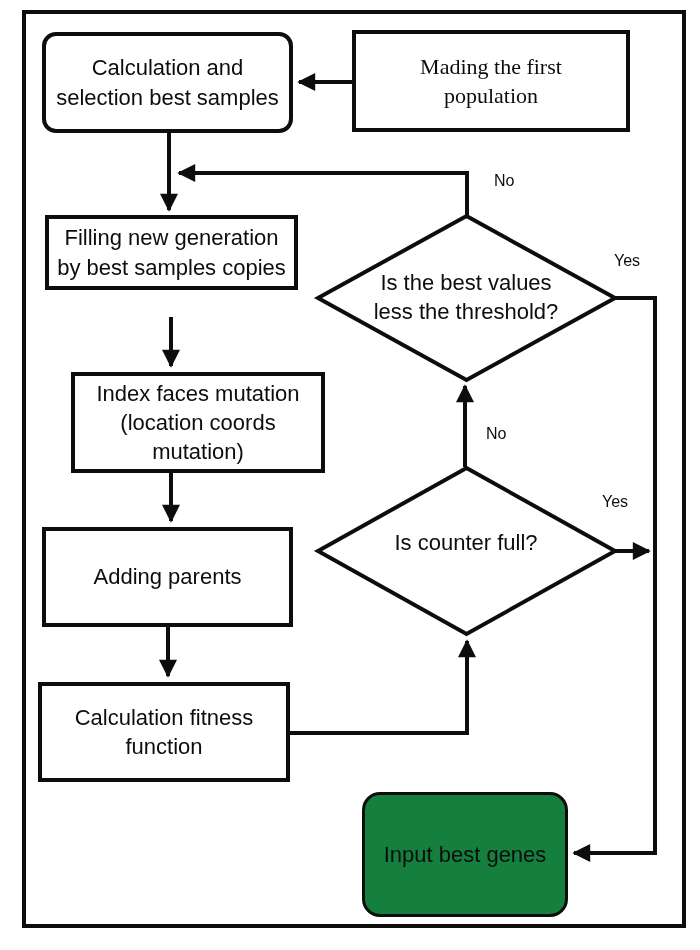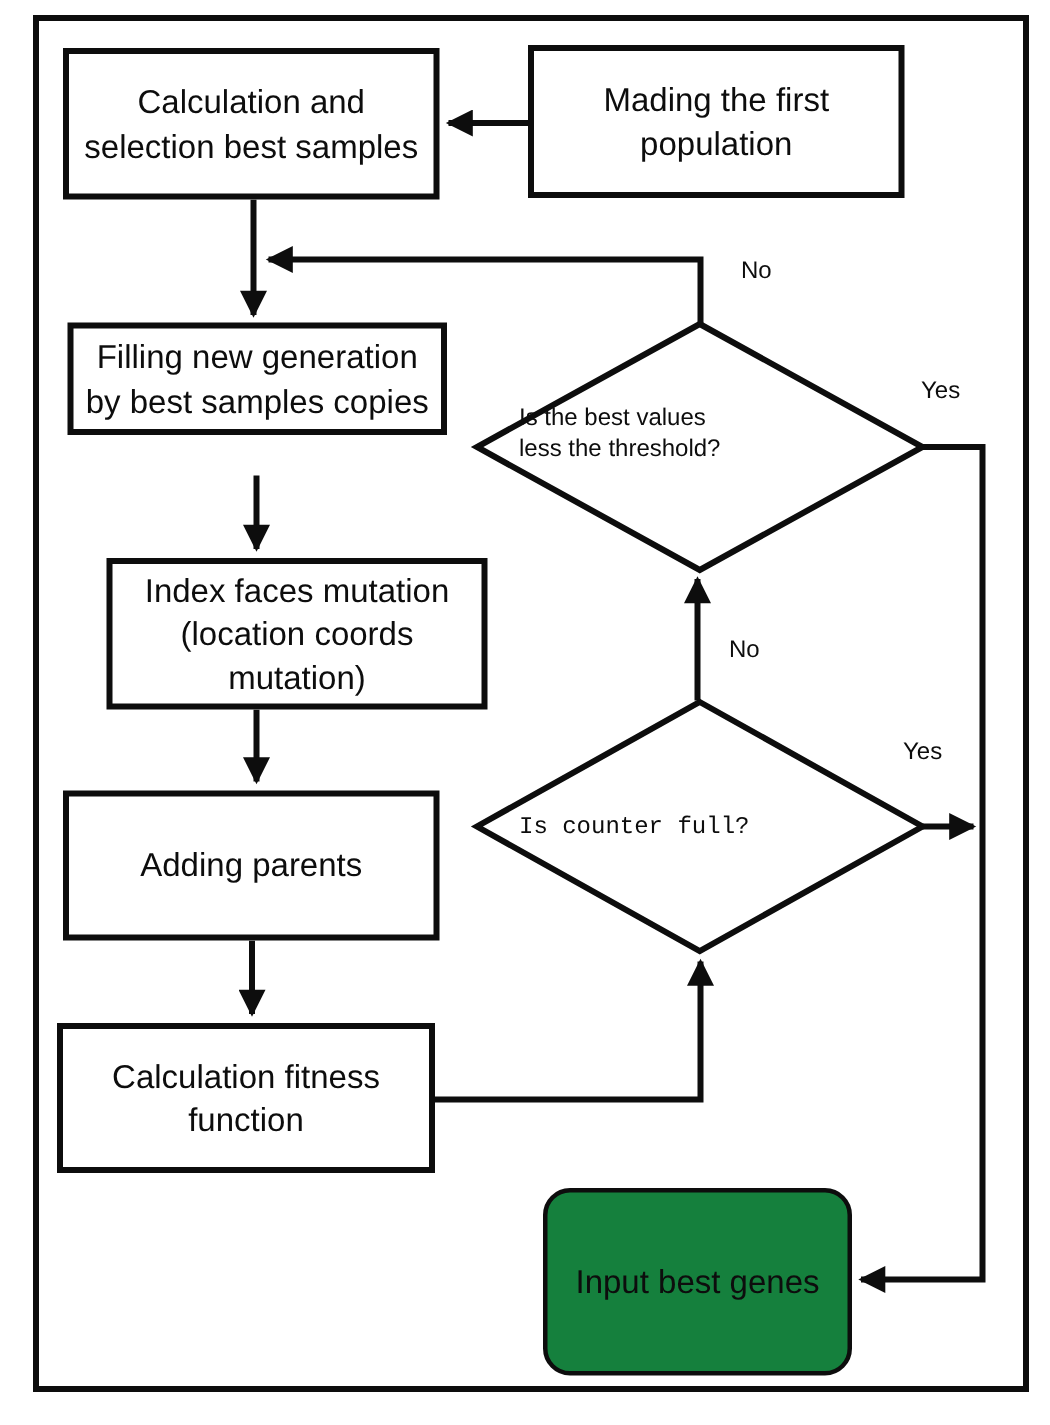--- a/index.html
+++ b/index.html
@@ -7,21 +7,21 @@
   .canvas{position:relative;width:700px;height:950px;background:#ffffff;overflow:hidden;}
   .frame{position:absolute;left:22px;top:10px;width:664px;height:918px;border:4px solid #0d0d0d;box-sizing:border-box;}
   svg.wires{position:absolute;left:0;top:0;width:700px;height:950px;}
   .node{
     position:absolute;box-sizing:border-box;background:#ffffff;border:4px solid #0d0d0d;
     display:flex;align-items:center;justify-content:center;text-align:center;
     font-size:22px;line-height:1.32;white-space:pre-line;
   }
   .terminal{border-radius:18px;border-width:3px;}
   .dlabel{
-    position:absolute;font-size:16px;line-height:1.32;white-space:pre-line;
+    position:absolute;text-align:center;font-size:22px;line-height:1.32;white-space:pre-line;
   }
   .elabel{position:absolute;font-size:16px;line-height:1.1;}
 </style>
 </head>
 <body>
 
 <div class="canvas">
 
   <div class="frame"></div>
 
@@ -40,42 +40,42 @@
       <path d="M168,627 V676" marker-end="url(#ah)"></path>
       <path d="M290,733 H467 V641" marker-end="url(#ah)"></path>
       <path d="M465,467 V386" marker-end="url(#ah)"></path>
       <path d="M615,551 H649" marker-end="url(#ah)"></path>
       <path d="M615,298 H655 V853 H574" marker-end="url(#ah)"></path>
       <polygon points="466.5,216 615,298 466.5,380 318,298" fill="#ffffff"></polygon>
       <polygon points="466.5,468 615,551 466.5,634 318,551" fill="#ffffff"></polygon>
     </g>
   </svg>
 
-  <div class="node" style="left:42px;top:32px;width:251px;height:101px;">Calculation and
+  <div class="node" style="left:42px;top:32px;width:251px;height:101px;border-radius:14px;">Calculation and
 selection best samples</div>
 
-  <div class="node" style="left:352px;top:30px;width:251px;height:102px;">Mading the first
+  <div class="node" style="left:352px;top:30px;width:278px;height:102px;font-family:Liberation Serif, serif;">Mading the first
 population</div>
 
   <div class="node" style="left:45px;top:215px;width:253px;height:75px;">Filling new generation
 by best samples copies</div>
 
   <div class="node" style="left:43px;top:372px;width:254px;height:101px;margin-left:28px;">Index faces mutation
 (location coords
 mutation)</div>
 
   <div class="node" style="left:42px;top:527px;width:251px;height:100px;">Adding parents</div>
 
   <div class="node" style="left:38px;top:682px;width:252px;height:100px;">Calculation fitness
 function</div>
 
   <div class="dlabel" style="left:346px;top:268px;width:240px;">Is the best values
 less the threshold?</div>
 
-  <div class="dlabel" style="left:346px;top:541px;width:240px;font-family:Liberation Mono, monospace;">Is counter full?</div>
+  <div class="dlabel" style="left:346px;top:528px;width:240px;">Is counter full?</div>
 
   <div class="node terminal" style="left: 362px; top: 792px; width: 206px; height: 125px; background-color: #15803d;">Input best genes</div>
 
   <div class="elabel" style="left:494px;top:172px;">No</div>
 
   <div class="elabel" style="left:614px;top:252px;">Yes</div>
 
   <div class="elabel" style="left:486px;top:425px;">No</div>
 
   <div class="elabel" style="left:602px;top:493px;">Yes</div>

